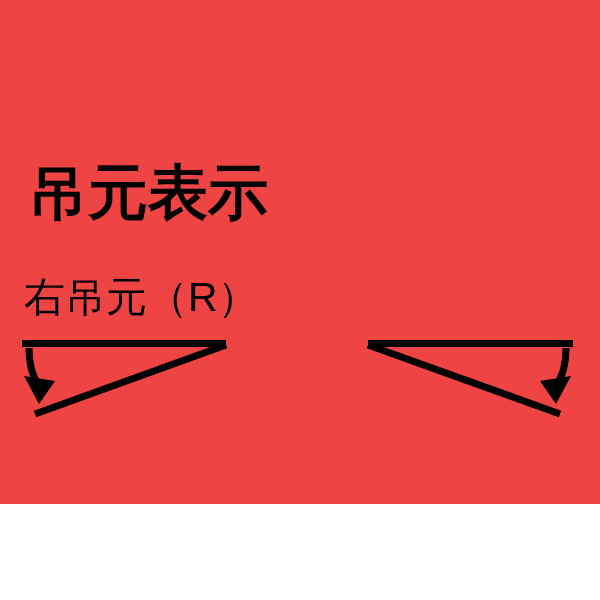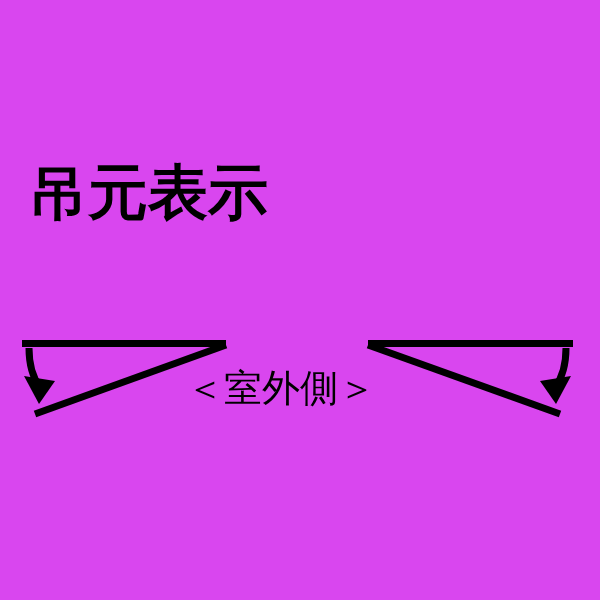--- a/index.html
+++ b/index.html
@@ -8,22 +8,22 @@
     padding: 0;
     background: #ffffff;
   }
   body {
     font-family: "Liberation Sans", "DejaVu Sans", sans-serif;
     color: #000000;
   }
   #canvas {
     position: relative;
     width: 600px;
-    height: 600px;
-    background: #d946ef;
+    height: 504px;
+    background: #ef4444;
     overflow: hidden;
   }
   .title {
     position: absolute;
     left: 28px;
     top: 163px;
     font-size: 60px;
     font-weight: bold;
     line-height: 1;
     letter-spacing: 0px;
@@ -68,23 +68,23 @@
   }
   .arrowfill { fill: #000000; stroke: none; }
 </style>
 </head>
 <body>
 
 <div id="canvas">
 
   <div class="title">吊元表示</div>
 
+  <div class="side-label left">右吊元（R）</div>
 
 
-  <div class="center-label">＜室外側＞</div>
 
   <svg class="diagram-svg" viewBox="0 0 600 600">
 
     <g>
 
       <line class="stroke" x1="22" y1="343.5" x2="226" y2="343.5" stroke-width="7"></line>
 
       <line class="stroke" x1="226" y1="345" x2="35" y2="414" stroke-width="7"></line>
 
       <path class="stroke" d="M 29 348 C 29 366, 33 378, 40 387" stroke-width="7" stroke-linecap="butt"></path>

